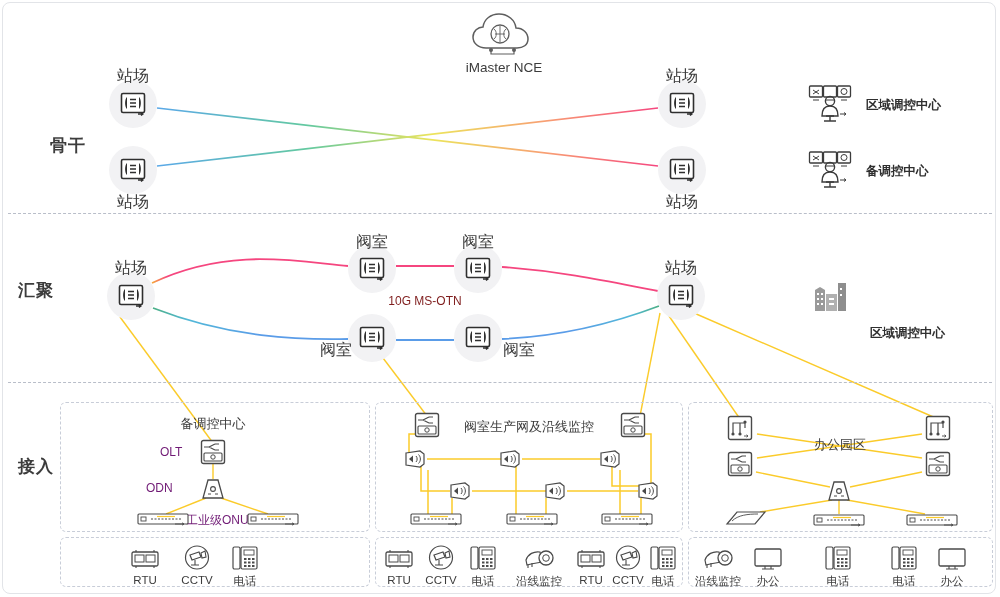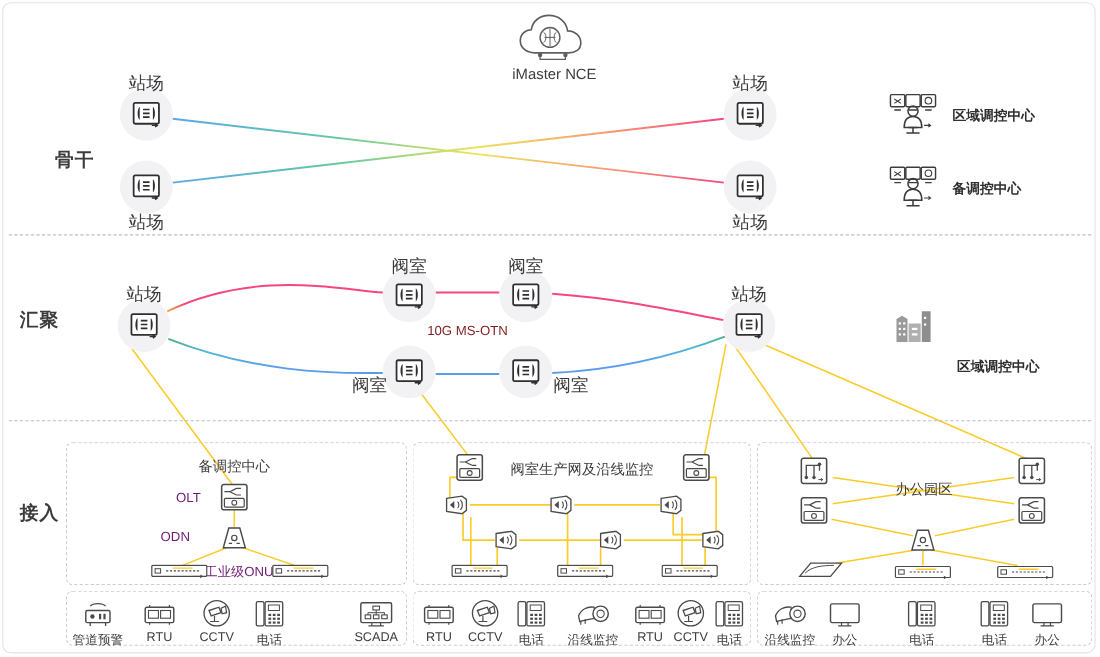--- a/index.html
+++ b/index.html
@@ -502,33 +502,20 @@
         <path d="M14,6 L44,6" stroke="#4a4a4a" stroke-width="1" stroke-dasharray="2 1.5"></path>
         <path d="M20,3.5 L38,3.5" stroke="#fbcb2a" stroke-width="1.2"></path>
         <path d="M38,11 L47,11 M45,9.8 L47,11 L45,12.2" stroke="#4a4a4a" stroke-width="0.9" fill="none"></path>
       </svg>
   </div>
 
   <div class="accessbox" style="left:60px;top:537px;width:310px;height:50px;"></div>
   <div class="accessbox" style="left:375px;top:537px;width:308px;height:50px;"></div>
   <div class="accessbox" style="left:688px;top:537px;width:305px;height:50px;"></div>
 
-  <div class="termitem" style="left:89px;top:542px;">
-    <div class="ticon">
-        <svg width="32" height="26" viewBox="0 0 32 26">
-          <path d="M9,5 C12,2 20,2 23,5" stroke="#4a4a4a" stroke-width="1.2" fill="none"></path>
-          <rect x="5" y="9" width="22" height="11" rx="1.5" fill="#fff" stroke="#4a4a4a" stroke-width="1.3"></rect>
-          <circle cx="11" cy="14.5" r="2" fill="#4a4a4a"></circle>
-          <rect x="17" y="12" width="2" height="5" fill="#4a4a4a"></rect>
-          <rect x="21" y="12" width="2" height="5" fill="#4a4a4a"></rect>
-          <path d="M9,20 L9,23 M23,20 L23,23" stroke="#4a4a4a" stroke-width="1.2"></path>
-        </svg>
-      </div>
-    <div class="tlab">管道预警</div>
-  </div>
   <div class="termitem" style="left:145px;top:542px;">
     <div class="ticon">
         <svg width="32" height="26" viewBox="0 0 32 26">
           <rect x="3" y="6" width="26" height="14" rx="1.5" fill="#fff" stroke="#4a4a4a" stroke-width="1.3"></rect>
           <rect x="6" y="9" width="9" height="7" fill="none" stroke="#4a4a4a" stroke-width="1"></rect>
           <rect x="17" y="9" width="9" height="7" fill="none" stroke="#4a4a4a" stroke-width="1"></rect>
           <path d="M7,4 L7,6 M25,4 L25,6 M7,20 L7,22 M25,20 L25,22" stroke="#4a4a4a" stroke-width="1.1"></path>
         </svg>
       </div>
     <div class="tlab">RTU</div>
@@ -558,34 +545,20 @@
             <rect x="17" y="17.5" width="2.5" height="2"></rect>
             <rect x="21" y="17.5" width="2.5" height="2"></rect>
             <rect x="13" y="21" width="2.5" height="2"></rect>
             <rect x="17" y="21" width="2.5" height="2"></rect>
             <rect x="21" y="21" width="2.5" height="2"></rect>
           </g>
         </svg>
       </div>
     <div class="tlab">电话</div>
   </div>
-  <div class="termitem" style="left:342px;top:542px;">
-    <div class="ticon">
-        <svg width="32" height="26" viewBox="0 0 32 26">
-          <rect x="2" y="2" width="28" height="18" rx="1.5" fill="#fff" stroke="#4a4a4a" stroke-width="1.3"></rect>
-          <rect x="13" y="5" width="6" height="3.5" fill="none" stroke="#4a4a4a" stroke-width="1"></rect>
-          <rect x="6" y="13" width="5" height="3.5" fill="none" stroke="#4a4a4a" stroke-width="1"></rect>
-          <rect x="13.5" y="13" width="5" height="3.5" fill="none" stroke="#4a4a4a" stroke-width="1"></rect>
-          <rect x="21" y="13" width="5" height="3.5" fill="none" stroke="#4a4a4a" stroke-width="1"></rect>
-          <path d="M16,8.5 L16,11 M8.5,11 L23.5,11 M8.5,11 L8.5,13 M16,11 L16,13 M23.5,11 L23.5,13" stroke="#4a4a4a" stroke-width="0.9" fill="none"></path>
-          <path d="M12,20 L12,23 M20,20 L20,23 M9,23 L23,23" stroke="#4a4a4a" stroke-width="1.1"></path>
-        </svg>
-      </div>
-    <div class="tlab">SCADA</div>
-  </div>
 
   <div class="termitem" style="left:399px;top:542px;">
     <div class="ticon">
         <svg width="32" height="26" viewBox="0 0 32 26">
           <rect x="3" y="6" width="26" height="14" rx="1.5" fill="#fff" stroke="#4a4a4a" stroke-width="1.3"></rect>
           <rect x="6" y="9" width="9" height="7" fill="none" stroke="#4a4a4a" stroke-width="1"></rect>
           <rect x="17" y="9" width="9" height="7" fill="none" stroke="#4a4a4a" stroke-width="1"></rect>
           <path d="M7,4 L7,6 M25,4 L25,6 M7,20 L7,22 M25,20 L25,22" stroke="#4a4a4a" stroke-width="1.1"></path>
         </svg>
       </div>

